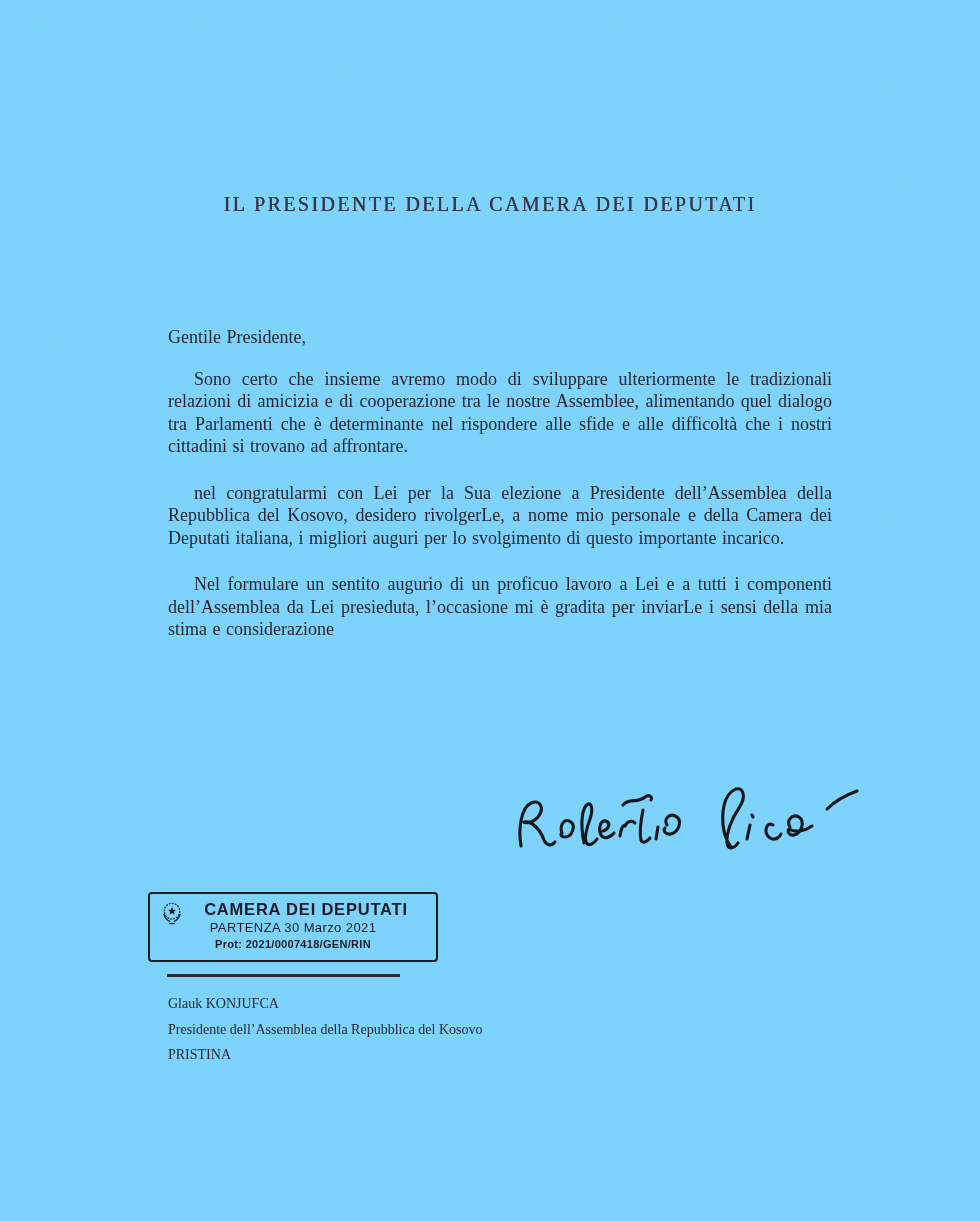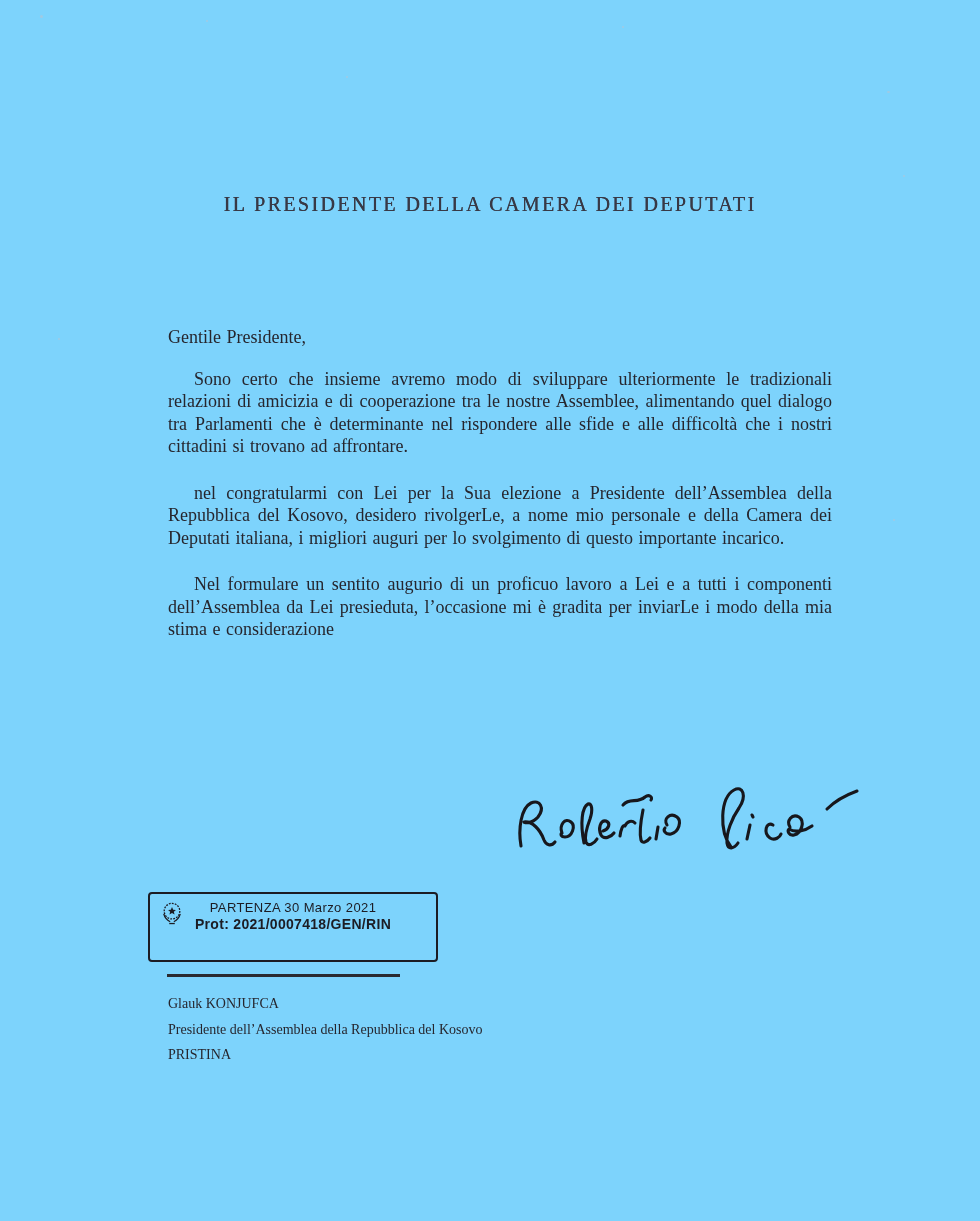--- a/index.html
+++ b/index.html
@@ -94,21 +94,21 @@
     padding-left: 26px;
     line-height: 20px;
   }
   .stamp-departure {
     font-size: 13px;
     font-weight: normal;
     letter-spacing: 0.4px;
     line-height: 17px;
   }
   .stamp-protocol {
-    font-size: 14px;
+    font-size: 11px;
     font-weight: bold;
     letter-spacing: 0.3px;
     line-height: 17px;
   }
   .emblem-stroke { fill: none; stroke: #1c1c23; stroke-width: 1.4; }
   .emblem-star  { fill: #1c1c23; }
 
   
   .stamp-underline {
     position: absolute;
@@ -154,21 +154,21 @@
   <div class="speck" style="left:346px;top:76px;width:2px;height:2px;"></div>
   <div class="speck" style="left:58px;top:338px;width:2px;height:2px;"></div>
   <div class="speck" style="left:893px;top:519px;width:2px;height:2px;"></div>
 
   <div class="letterhead">IL PRESIDENTE DELLA CAMERA DEI DEPUTATI</div>
 
   <div class="letter-body">
     <p class="salutation">Gentile Presidente,</p>
     <p class="para">Sono certo che insieme avremo modo di sviluppare ulteriormente le tradizionali relazioni di amicizia e di cooperazione tra le nostre Assemblee, alimentando quel dialogo tra Parlamenti che è determinante nel rispondere alle sfide e alle difficoltà che i nostri cittadini si trovano ad affrontare.</p>
     <p class="para">nel congratularmi con Lei per la Sua elezione a Presidente dell’Assemblea della Repubblica del Kosovo, desidero rivolgerLe, a nome mio personale e della Camera dei Deputati italiana, i migliori auguri per lo svolgimento di questo importante incarico.</p>
-    <p class="para">Nel formulare un sentito augurio di un proficuo lavoro a Lei e a tutti i componenti dell’Assemblea da Lei presieduta, l’occasione mi è gradita per inviarLe i modo della mia stima e considerazione</p>
+    <p class="para">Nel formulare un sentito augurio di un proficuo lavoro a Lei e a tutti i componenti dell’Assemblea da Lei presieduta, l’occasione mi è gradita per inviarLe i sensi della mia stima e considerazione</p>
   </div>
 
   <div class="signature">
     <svg viewBox="0 0 372 104">
 
       <path class="sig-stroke" d="M16,84 C13,67 16,46 26,41 C35,37 40,46 33,55 C27,62 19,61 19,60 C27,59 35,67 39,78 C41,83 46,85 50,80"></path>
 
       <path class="sig-stroke" d="M57,71 C54,63 60,55 66,60 C71,64 67,75 60,75 C56,75 55,72 57,71"></path>
 
       <path class="sig-stroke" d="M79,81 C75,61 77,45 83,42 C87,41 88,48 85,57 C82,65 79,74 81,80 C83,85 89,82 92,77"></path>
@@ -199,20 +199,21 @@
   </div>
 
   <div class="stamp">
     <svg class="stamp-emblem" viewBox="0 0 24 26">
       <circle class="emblem-stroke" cx="12" cy="11" r="8.5" stroke-dasharray="2 1.3"></circle>
       <polygon class="emblem-star" points="12,6.5 13.3,9.4 16.3,9.6 14,11.6 14.8,14.6 12,13 9.2,14.6 10,11.6 7.7,9.6 10.7,9.4"></polygon>
       <path class="emblem-stroke" d="M3,14 C4,18 7,21 10,22.5"></path>
       <path class="emblem-stroke" d="M21,14 C20,18 17,21 14,22.5"></path>
       <path class="emblem-stroke" d="M9,24.5 L15,24.5"></path>
     </svg>
+    <div class="stamp-org">CAMERA DEI DEPUTATI</div>
     <div class="stamp-departure">PARTENZA 30 Marzo 2021</div>
     <div class="stamp-protocol">Prot: 2021/0007418/GEN/RIN</div>
   </div>
 
   <div class="stamp-underline"></div>
 
   <div class="recipient">
     <div>Glauk KONJUFCA</div>
     <div>Presidente dell’Assemblea della Repubblica del Kosovo</div>
     <div>PRISTINA</div>

